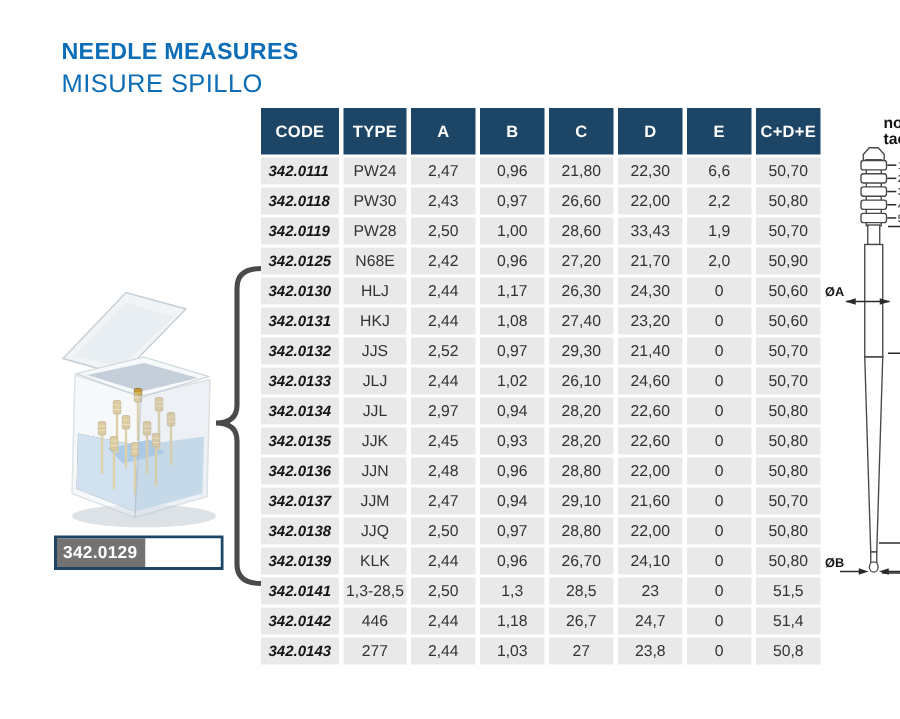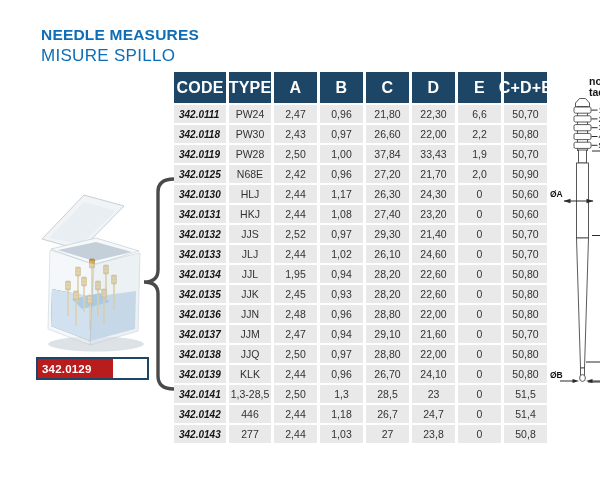--- a/index.html
+++ b/index.html
@@ -9,32 +9,32 @@
   
   .titles{position:absolute;left:5px;top:26px;}
   .titles h1{margin:0;font-size:15.5px;font-weight:bold;color:#0d6db6;letter-spacing:.2px;}
   .titles h2{margin:2px 0 0 0;font-size:17px;font-weight:normal;color:#0d6db6;letter-spacing:.3px;}
 
   
   .grid-table{position:absolute;left:138px;top:72px;display:grid;
               grid-template-columns:52px 42px repeat(6,43px);
               grid-template-rows:31px repeat(17,18px);
               gap:2px 3px;}
-  .th{background:#1d4566;color:#ffffff;font-weight:bold;font-size:16px;
+  .th{background:#1d4566;color:#ffffff;font-weight:bold;font-size:11px;
       display:flex;align-items:center;justify-content:center;letter-spacing:.2px;}
   .td{background:#e9e9e9;color:#333;font-size:10.5px;
       display:flex;align-items:center;justify-content:center;white-space:nowrap;}
   .td.code{font-weight:bold;color:#151515;justify-content:flex-start;
            padding-left:5px;font-size:10px;font-style:italic;}
 
   
   .badge{position:absolute;left:0;top:357px;width:113px;height:23px;
          border:2px solid #1d4566;box-sizing:border-box;display:flex;background:#fff;}
-  .badge-code{background:#b91c1c;color:#fff;font-weight:bold;font-size:11.5px;
-              display:flex;align-items:center;padding:0 21px 0 4px;letter-spacing:.2px;}
+  .badge-code{background:#737373;color:#fff;font-weight:bold;font-size:11.5px;
+              display:flex;align-items:center;padding:0 5px 0 4px;letter-spacing:.2px;}
   .badge-blank{flex:1;background:#fff;}
 
   
   svg{position:absolute;}
   .dim{stroke:#2b2b2b;stroke-width:1;fill:none;}
   .dimfill{fill:#2b2b2b;stroke:none;}
   .outline{fill:#ffffff;stroke:#474747;stroke-width:0.9;}
   .notchlabel{font:bold 10.5px "Liberation Sans",sans-serif;fill:#141414;}
   .dialabel{font:9.5px "Liberation Sans",sans-serif;fill:#141414;}
   .ødlabel{font:bold 8.5px "Liberation Sans",sans-serif;fill:#141414;}
@@ -72,21 +72,21 @@
       <div class="td">2,43</div>
       <div class="td">0,97</div>
       <div class="td">26,60</div>
       <div class="td">22,00</div>
       <div class="td">2,2</div>
       <div class="td">50,80</div>
       <div class="td code">342.0119</div>
       <div class="td">PW28</div>
       <div class="td">2,50</div>
       <div class="td">1,00</div>
-      <div class="td">37,84</div>
+      <div class="td">28,60</div>
       <div class="td">33,43</div>
       <div class="td">1,9</div>
       <div class="td">50,70</div>
       <div class="td code">342.0125</div>
       <div class="td">N68E</div>
       <div class="td">2,42</div>
       <div class="td">0,96</div>
       <div class="td">27,20</div>
       <div class="td">21,70</div>
       <div class="td">2,0</div>
@@ -118,21 +118,21 @@
       <div class="td code">342.0133</div>
       <div class="td">JLJ</div>
       <div class="td">2,44</div>
       <div class="td">1,02</div>
       <div class="td">26,10</div>
       <div class="td">24,60</div>
       <div class="td">0</div>
       <div class="td">50,70</div>
       <div class="td code">342.0134</div>
       <div class="td">JJL</div>
-      <div class="td">1,95</div>
+      <div class="td">2,97</div>
       <div class="td">0,94</div>
       <div class="td">28,20</div>
       <div class="td">22,60</div>
       <div class="td">0</div>
       <div class="td">50,80</div>
       <div class="td code">342.0135</div>
       <div class="td">JJK</div>
       <div class="td">2,45</div>
       <div class="td">0,93</div>
       <div class="td">28,20</div>

